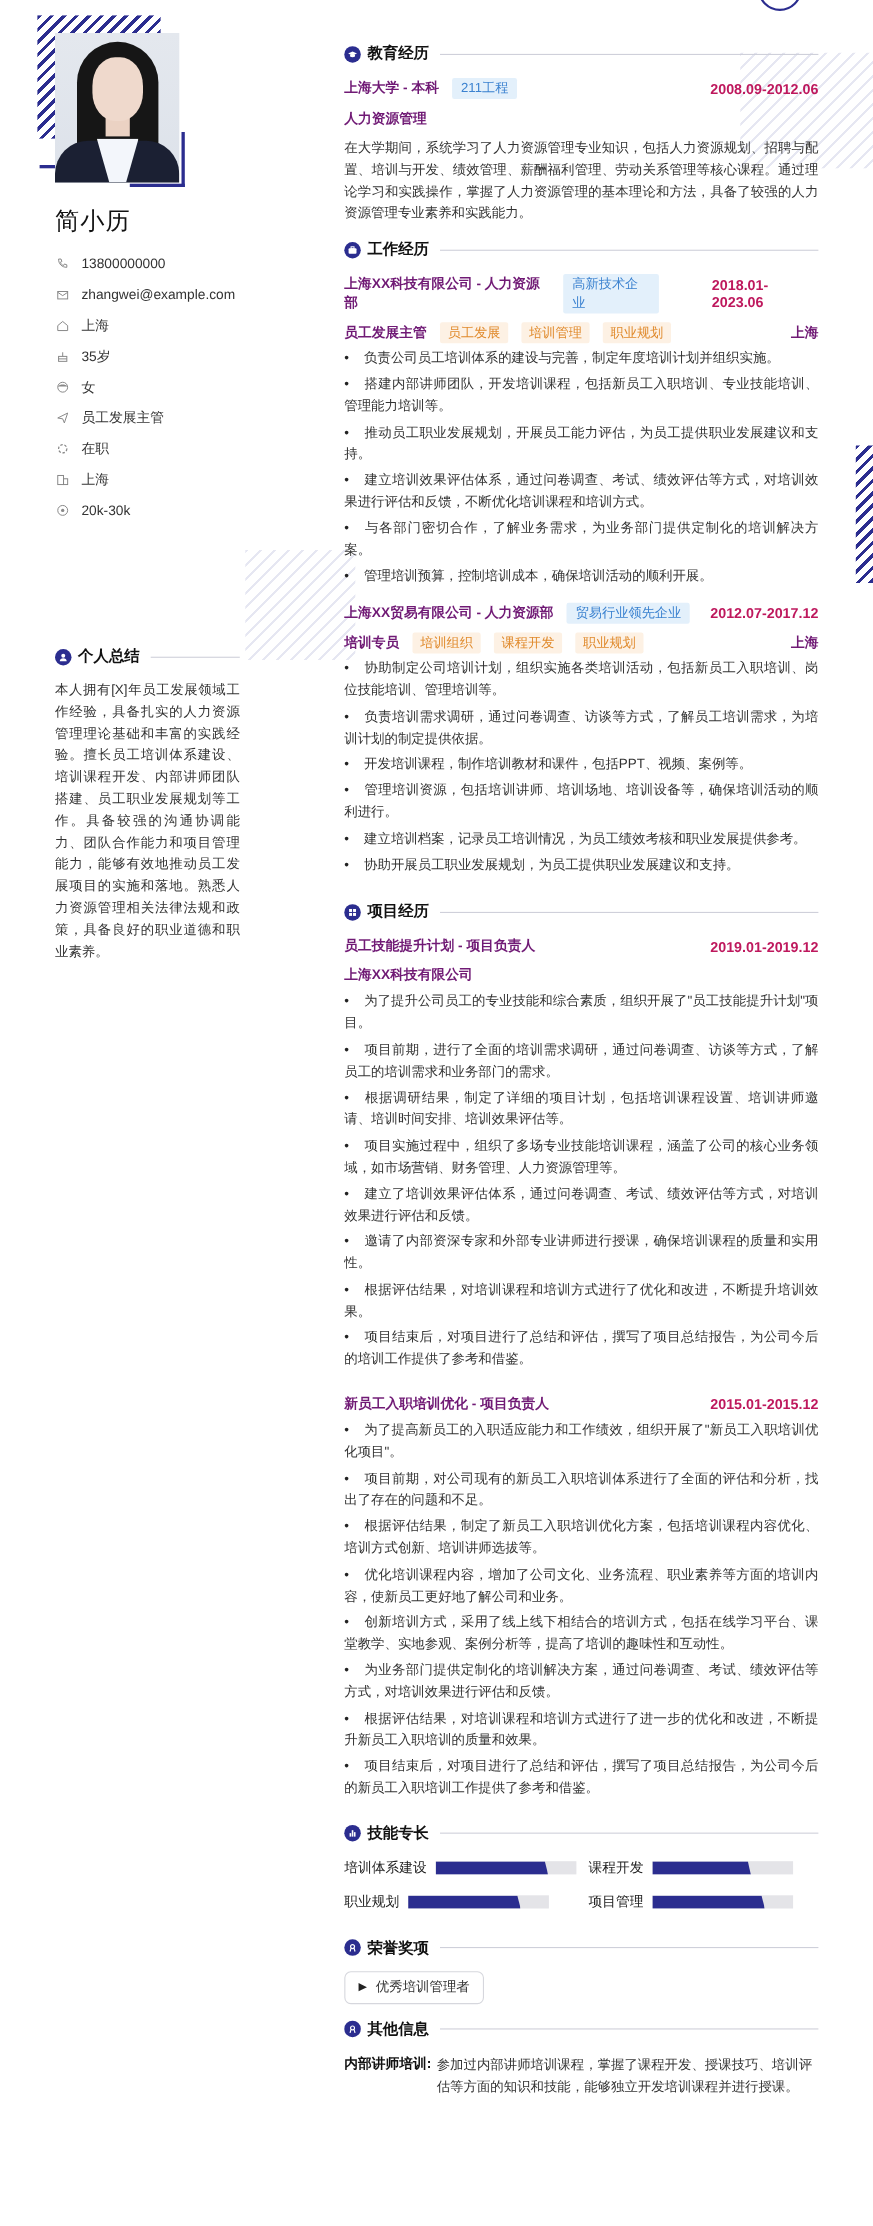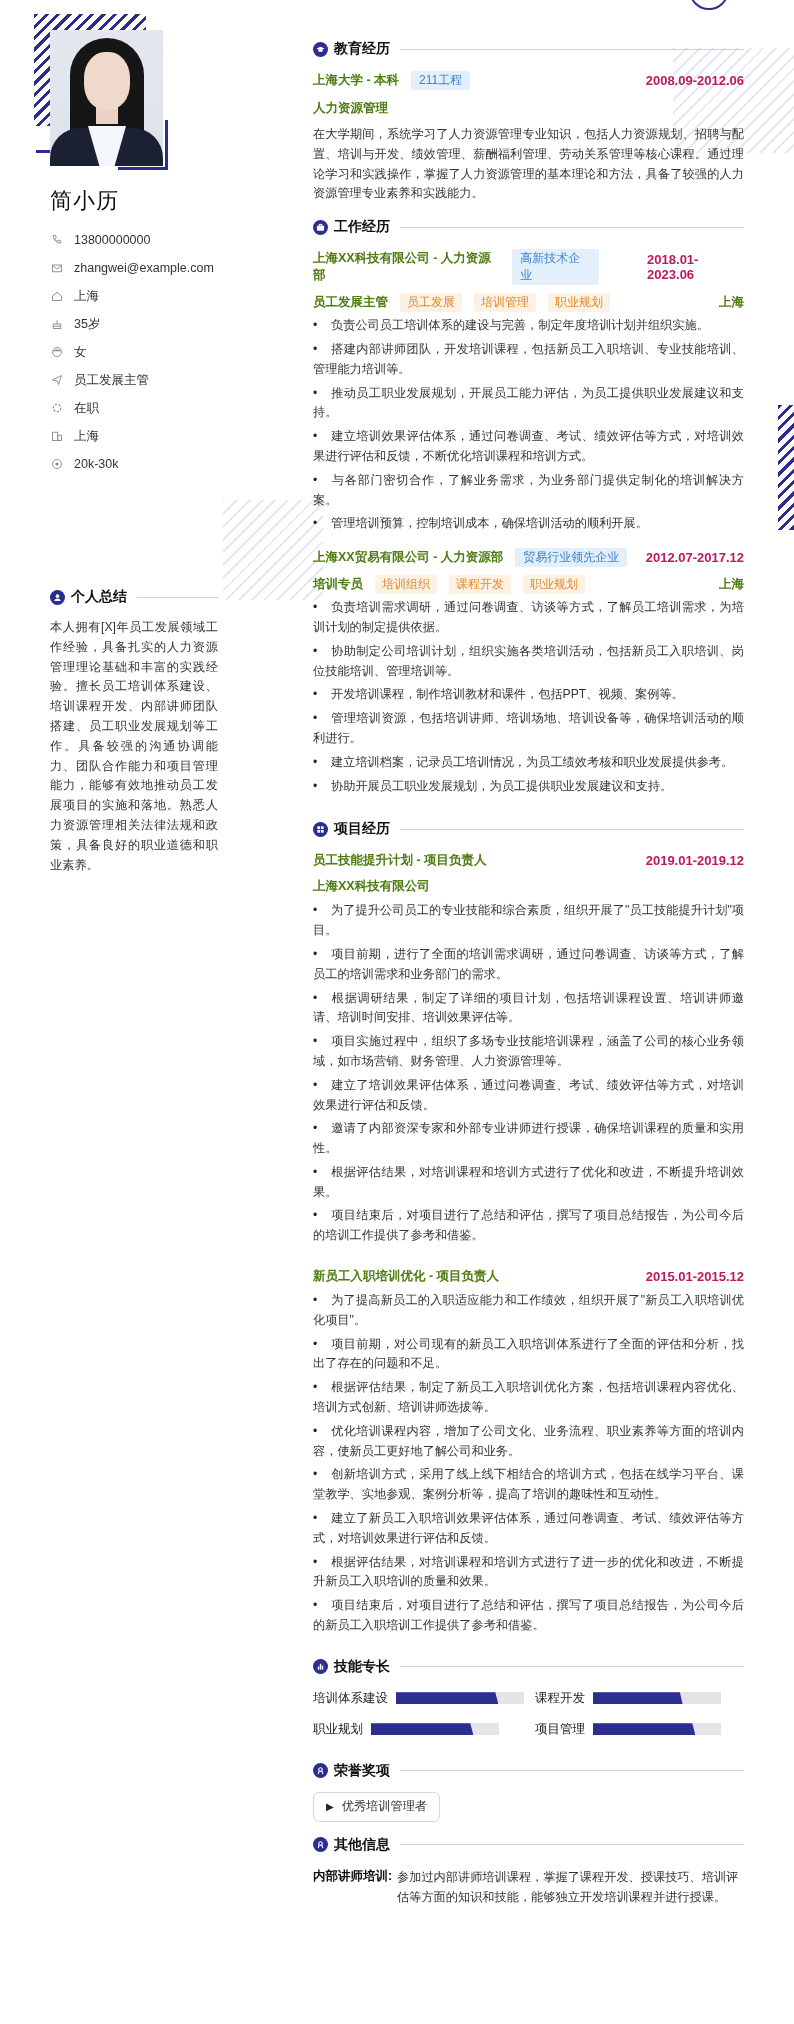--- a/index.html
+++ b/index.html
@@ -49,21 +49,21 @@
   .sec-icon svg { width: 9px; height: 9px; }
   .sec-title { font-size: 14px; font-weight: 700; color: #111; white-space: nowrap; }
   .sec-line { flex: 1; height: 1px; background: #cfd0da; margin-left: 10px; }
   .summary-text { font-size: 12.2px; line-height: 19.8px; color: #333; margin-top: 12px; text-align: justify; }
 
   
   .right { position: absolute; left: 313px; top: 40px; width: 431px; }
   .section { margin-bottom: 0; }
   .row { display: flex; align-items: center; justify-content: space-between; }
   .row-left { display: flex; align-items: center; }
-  .bold { font-weight: 700; color: #4d7c0f; font-size: 12.5px; }
+  .bold { font-weight: 700; color: #701a75; font-size: 12.5px; }
   .date { font-weight: 700; font-size: 13px; color: #be185d; }
   .tag-blue { background: #e3f0fb; color: #3b82d0; font-size: 12px; padding: 1px 8px; margin-left: 12px; border-radius: 2px; }
   .tag-orange { background: #fdf1e4; color: #e08a2c; font-size: 12px; padding: 1px 7px; margin-left: 12px; border-radius: 2px; }
   .para { font-size: 12.2px; line-height: 19.8px; color: #333; text-align: justify; }
   .bullets { list-style: none; }
   .bullets li { font-size: 12.2px; line-height: 19.8px; color: #333; margin-top: 4px; text-align: justify; }
   .bullets li::before { content: "•"; display: inline-block; width: 18px; color: #222; }
 
   .skills { display: grid; grid-template-columns: 222px 200px; row-gap: 14px; margin-top: 14px; }
   .skill { display: flex; align-items: center; }
@@ -267,22 +267,22 @@
       <div class="row" style="margin-top:8px;">
         <div class="row-left">
           <span class="bold">培训专员</span>
           <span class="tag-orange">培训组织</span>
           <span class="tag-orange">课程开发</span>
           <span class="tag-orange">职业规划</span>
         </div>
         <span class="bold">上海</span>
       </div>
       <ul class="bullets" style="margin-top:4px;">
+        <li>协助制定公司培训计划，组织实施各类培训活动，包括新员工入职培训、岗位技能培训、管理培训等。</li>
         <li>负责培训需求调研，通过问卷调查、访谈等方式，了解员工培训需求，为培训计划的制定提供依据。</li>
-        <li>协助制定公司培训计划，组织实施各类培训活动，包括新员工入职培训、岗位技能培训、管理培训等。</li>
         <li>开发培训课程，制作培训教材和课件，包括PPT、视频、案例等。</li>
         <li>管理培训资源，包括培训讲师、培训场地、培训设备等，确保培训活动的顺利进行。</li>
         <li>建立培训档案，记录员工培训情况，为员工绩效考核和职业发展提供参考。</li>
         <li>协助开展员工职业发展规划，为员工提供职业发展建议和支持。</li>
       </ul>
     </div>
   </div>
 
   <div class="section" style="margin-top:24px;">
     <div class="sec-head">
@@ -320,21 +320,21 @@
       <div class="row" style="margin-top:22px;">
         <span class="bold">新员工入职培训优化 - 项目负责人</span>
         <span class="date">2015.01-2015.12</span>
       </div>
       <ul class="bullets" style="margin-top:6px;">
         <li>为了提高新员工的入职适应能力和工作绩效，组织开展了"新员工入职培训优化项目"。</li>
         <li>项目前期，对公司现有的新员工入职培训体系进行了全面的评估和分析，找出了存在的问题和不足。</li>
         <li>根据评估结果，制定了新员工入职培训优化方案，包括培训课程内容优化、培训方式创新、培训讲师选拔等。</li>
         <li>优化培训课程内容，增加了公司文化、业务流程、职业素养等方面的培训内容，使新员工更好地了解公司和业务。</li>
         <li>创新培训方式，采用了线上线下相结合的培训方式，包括在线学习平台、课堂教学、实地参观、案例分析等，提高了培训的趣味性和互动性。</li>
-        <li>建立了新员工入职培训效果评估体系，通过问卷调查、考试、绩效评估等方式，对培训效果进行评估和反馈。</li>
+        <li>为业务部门提供定制化的培训解决方案，通过问卷调查、考试、绩效评估等方式，对培训效果进行评估和反馈。</li>
         <li>根据评估结果，对培训课程和培训方式进行了进一步的优化和改进，不断提升新员工入职培训的质量和效果。</li>
         <li>项目结束后，对项目进行了总结和评估，撰写了项目总结报告，为公司今后的新员工入职培训工作提供了参考和借鉴。</li>
       </ul>
     </div>
   </div>
 
   <div class="section" style="margin-top:22px;">
     <div class="sec-head">
       <span class="sec-icon">
           <svg viewBox="0 0 10 10">

